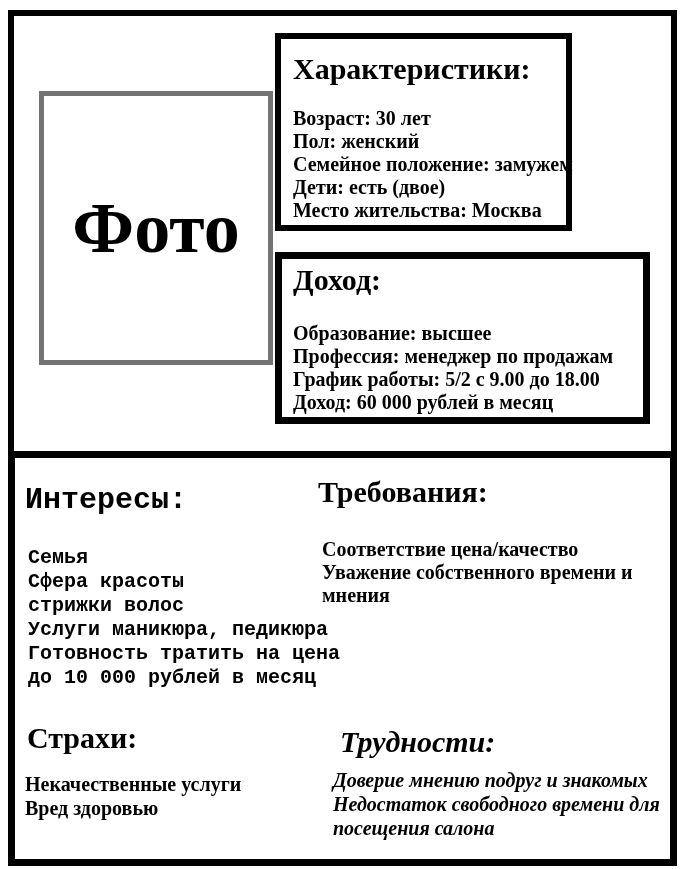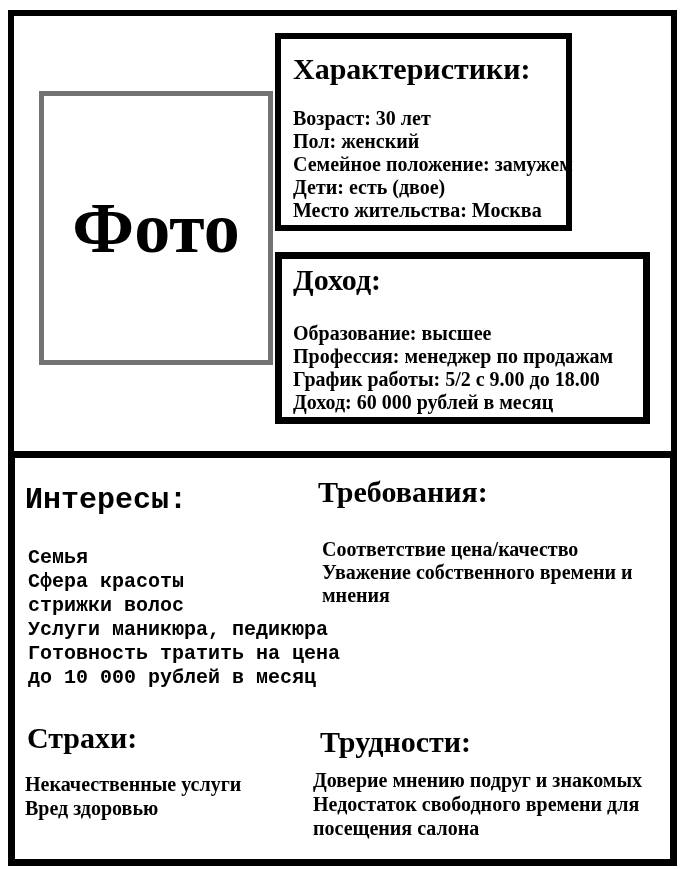--- a/index.html
+++ b/index.html
@@ -79,21 +79,21 @@
   .quad .line { line-height: 24px; }
   .interests { left: 25px; top: 483px; font-family: Liberation Mono, monospace; }
   .interests .box-lines { margin-top: 29px; padding-left: 3px; }
   .requirements { left: 316px; top: 475px; }
   .requirements .box-title { padding-left: 2px; }
   .requirements .box-lines { margin-top: 29px; padding-left: 6px; }
   .requirements .line { line-height: 23px; }
   .fears { left: 25px; top: 721px; }
   .fears .box-title { padding-left: 2px; }
   .fears .box-lines { margin-top: 17px; }
-  .difficulties { left: 313px; top: 725px; }
+  .difficulties { left: 333px; top: 725px; font-style: italic; }
   .difficulties .box-title { padding-left: 7px; }
   .difficulties .box-lines { margin-top: 9px; }
 </style>
 </head>
 <body>
 
 <div class="page">
 
   <div class="frame top-frame"></div>
   <div class="frame bottom-frame"></div>

